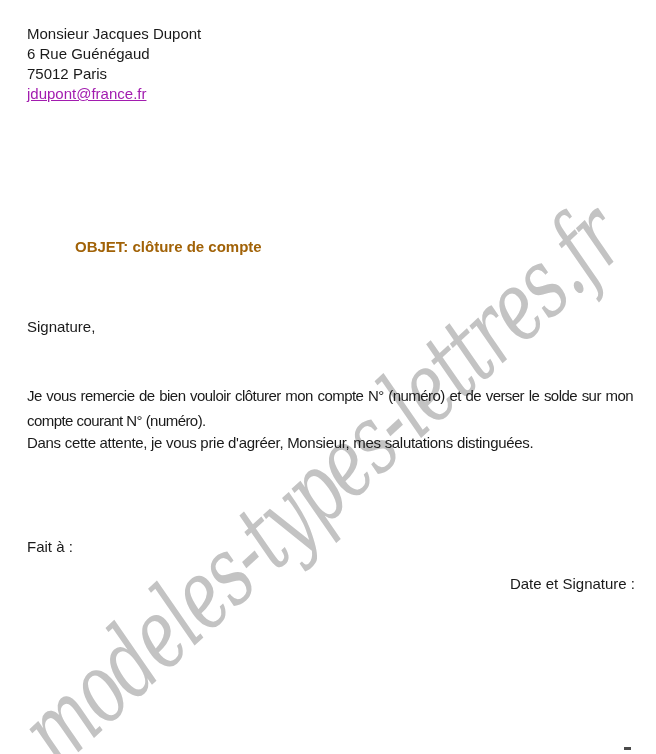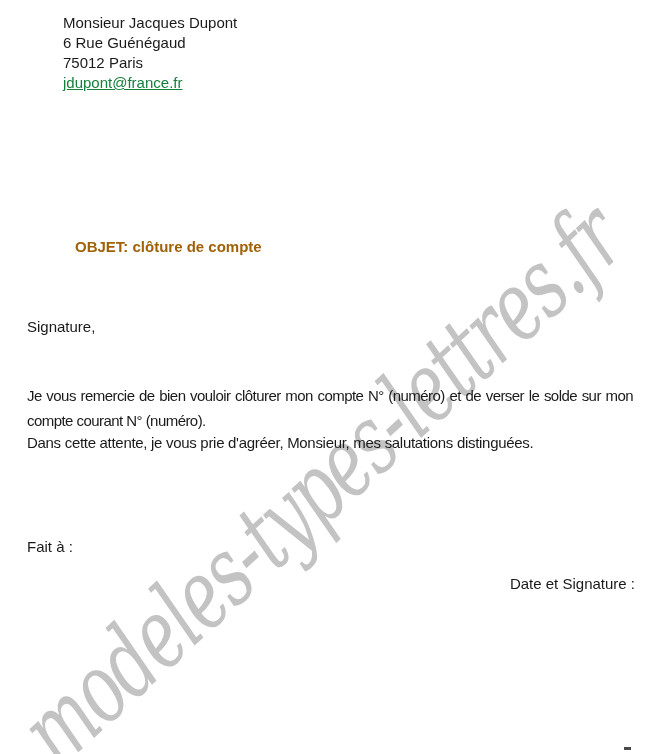--- a/index.html
+++ b/index.html
@@ -36,26 +36,25 @@
     font-size: 68px;
     letter-spacing: -2px;
   }
   .watermark .wm-inner {
     display: inline-block;
     transform: scaleY(1.42);
   }
   .layer { position: absolute; z-index: 1; }
   .sender-block {
     left: 27px;
-    top: 13px;
+    top: 24px;
     line-height: 20px;
-    margin-left: 36px;
   }
   .email-link {
-    color: #15803d;
+    color: #a21caf;
     text-decoration: underline;
     cursor: pointer;
   }
   .date-line {
     top: 144px;
     right: 24px;
     text-align: right;
   }
   .subject-line {
     left: 75px;

